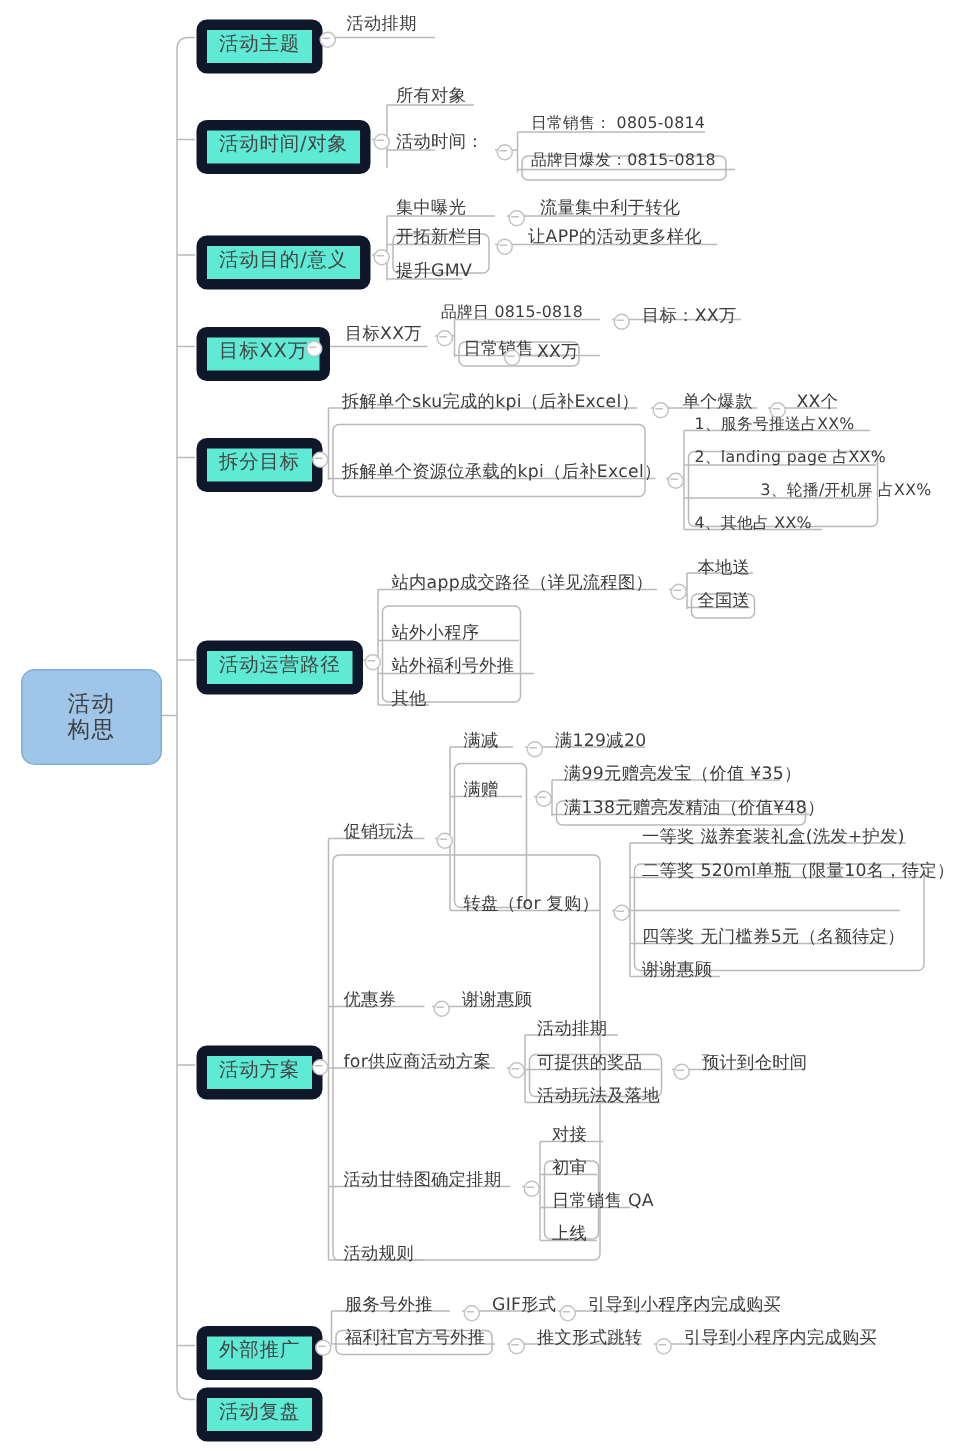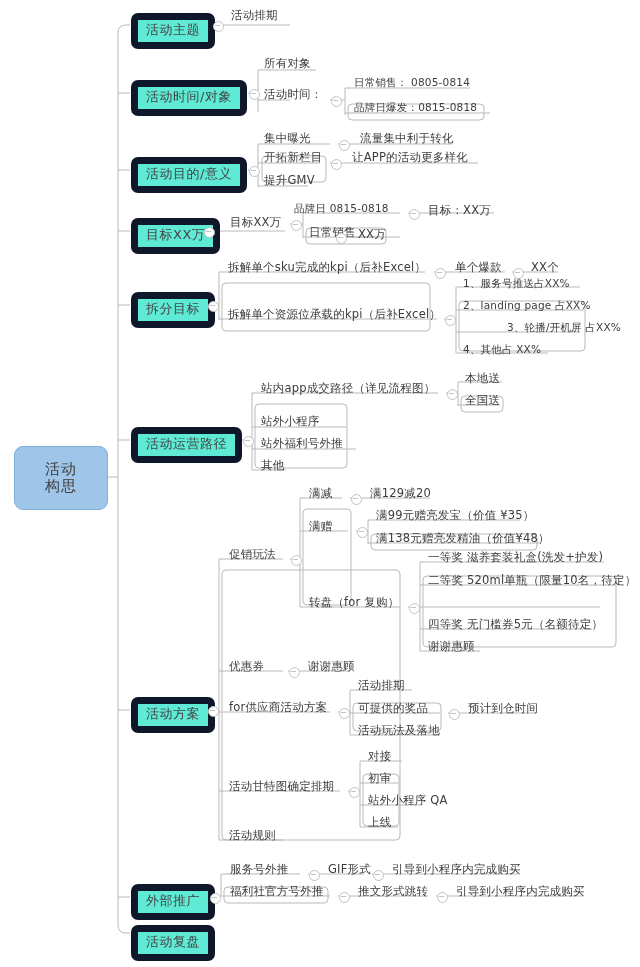--- a/index.html
+++ b/index.html
@@ -363,21 +363,21 @@
   <div class="node txt" style="left:356px;top:679px;"><span>活动排期</span></div>
   <div class="node txt" style="left:356px;top:702px;"><span>可提供的奖品</span></div>
   <div class="tog" style="left:449px;top:709px;"></div>
   <div class="node txt" style="left:466px;top:702px;text-align:center;"><span>预计到仓时间</span></div>
   <div class="node txt" style="left:356px;top:724px;"><span>活动玩法及落地</span></div>
 
   <div class="node txt" style="left:227px;top:780px;"><span>活动甘特图确定排期</span></div>
   <div class="tog" style="left:349px;top:787px;"></div>
   <div class="node txt" style="left:366px;top:750px;"><span>对接</span></div>
   <div class="node txt" style="left:366px;top:772px;"><span>初审</span></div>
-  <div class="node txt" style="left:366px;top:794px;"><span>站外小程序 QA</span></div>
+  <div class="node txt" style="left:366px;top:794px;"><span>日常销售 QA</span></div>
   <div class="node txt" style="left:366px;top:816px;"><span>上线</span></div>
 
   <div class="node txt" style="left:227px;top:829px;"><span>活动规则</span></div>
 
   <div class="node txt" style="left:228px;top:863px;"><span>服务号外推</span></div>
   <div class="tog" style="left:309px;top:870px;"></div>
   <div class="node txt" style="left:326px;top:863px;"><span>GIF形式</span></div>
   <div class="tog" style="left:373px;top:870px;"></div>
   <div class="node txt" style="left:390px;top:863px;"><span>引导到小程序内完成购买</span></div>
 

